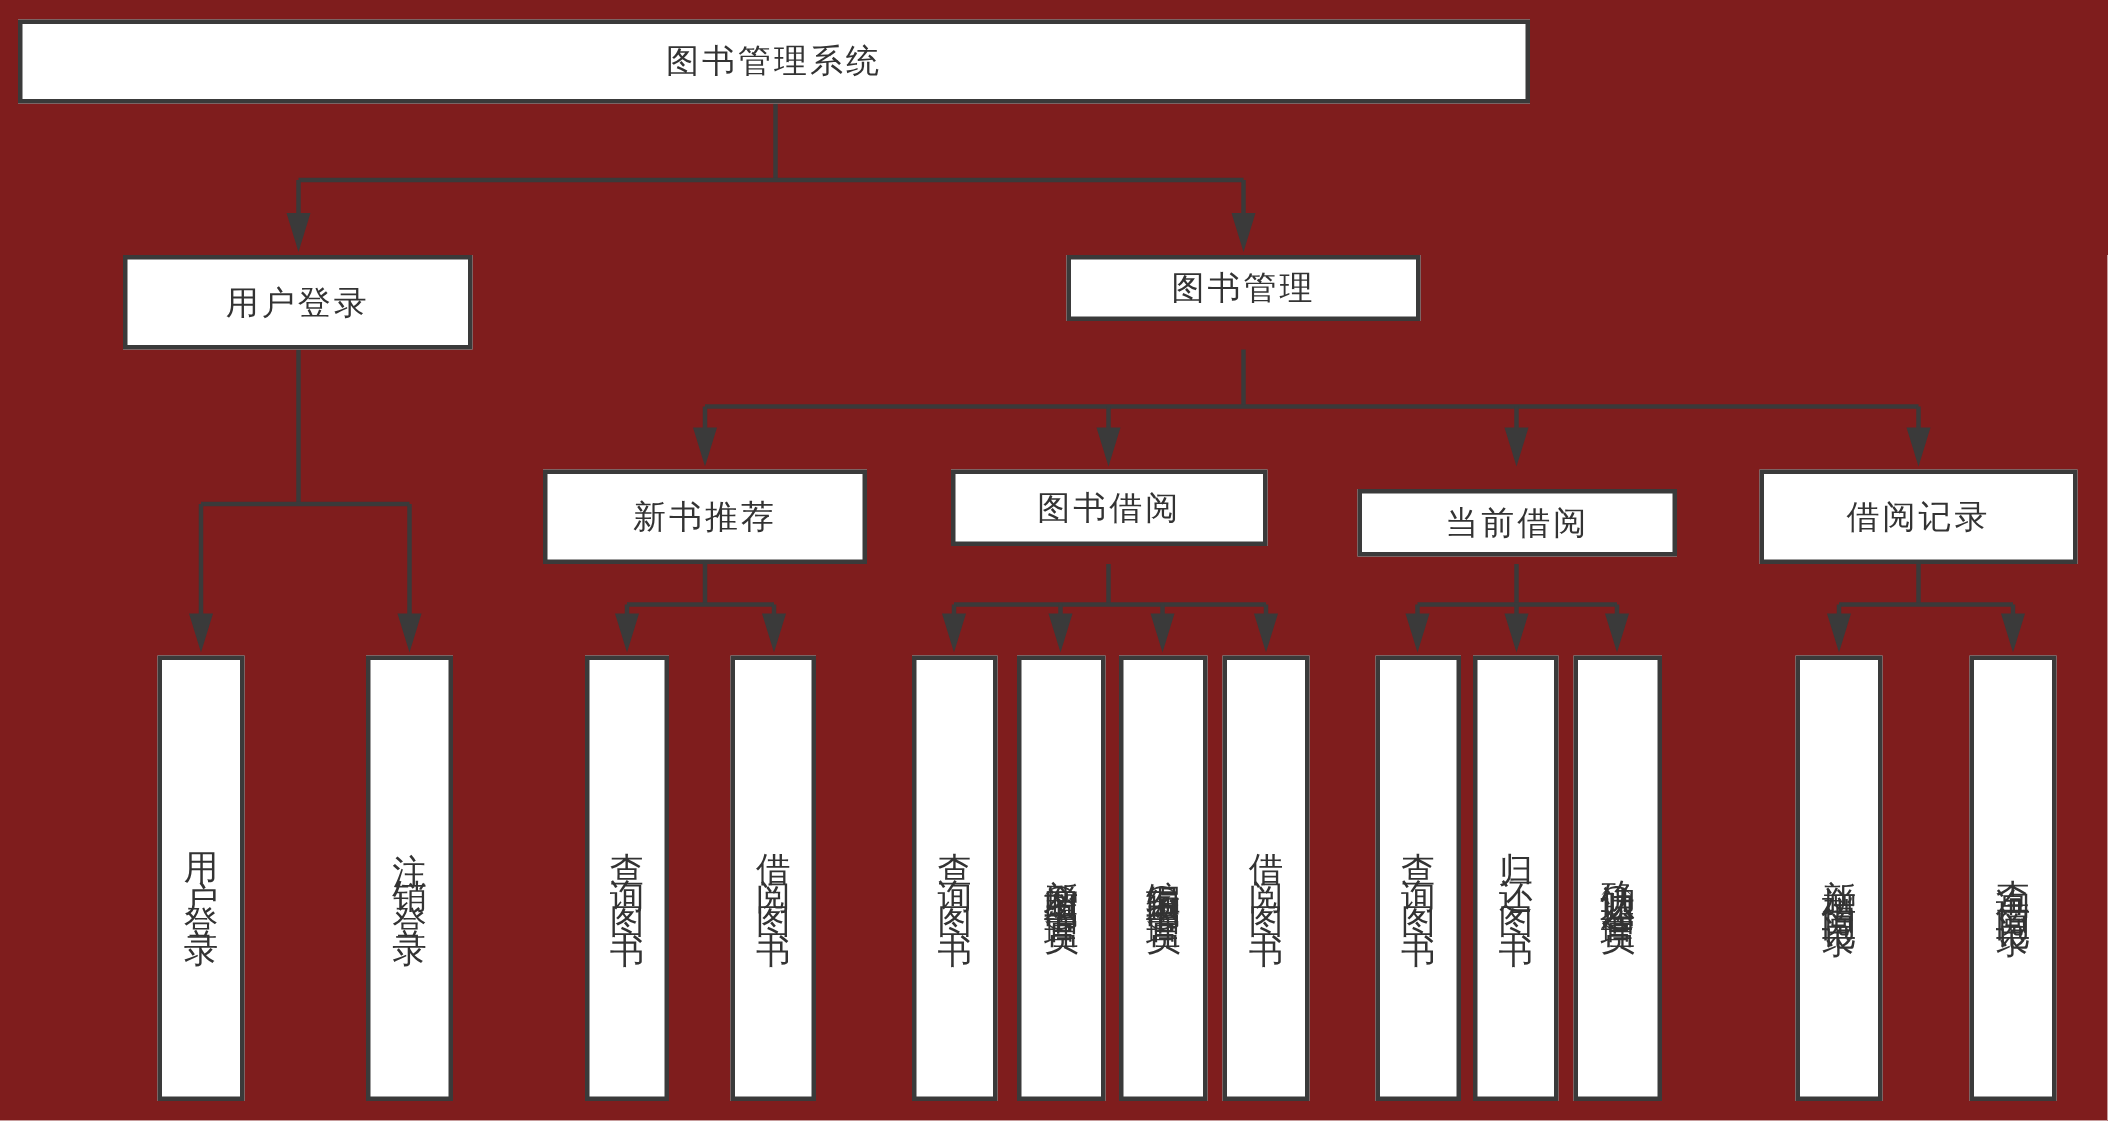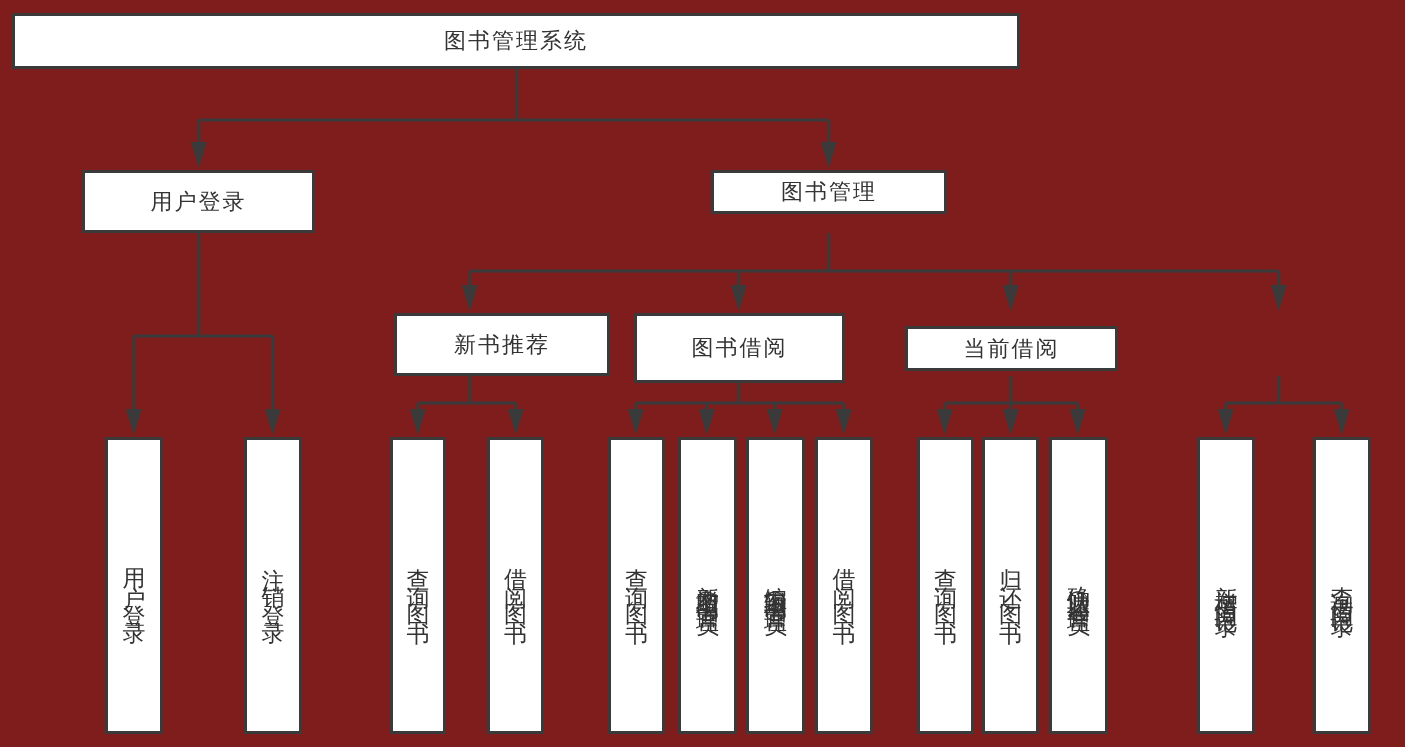--- a/index.html
+++ b/index.html
@@ -142,29 +142,32 @@
     <span class="hlabel">图书管理系统</span>
   </div>
 
   <div class="hbox" style="left:82px; top:170px; width:233px; height:63px;">
     <span class="hlabel">用户登录</span>
   </div>
   <div class="hbox" style="left:711px; top:170px; width:236px; height:44px;">
     <span class="hlabel">图书管理</span>
   </div>
 
-  <div class="hbox" style="left:362px; top:313px; width:216px; height:63px;margin-left:32px;">
+  <div class="hbox" style="left:362px; top:313px; width:216px; height:63px;">
     <span class="hlabel">新书推荐</span>
   </div>
-  <div class="hbox" style="left:634px; top:313px; width:211px; height:70px;">
+  <div class="hbox" style="left:634px; top:313px; width:211px; height:51px;">
     <span class="hlabel">图书借阅</span>
   </div>
   <div class="hbox" style="left:905px; top:326px; width:213px; height:45px;">
     <span class="hlabel">当前借阅</span>
   </div>
+  <div class="hbox" style="left:1173px; top:313px; width:212px; height:63px;">
+    <span class="hlabel">借阅记录</span>
+  </div>
 
   <div class="vbox" style="left:105px; width:58px;">
     <span class="vlabel" style="letter-spacing: 18px;">用户登录</span>
   </div>
   <div class="vbox" style="left:244px; width:58px;">
     <span class="vlabel" style="letter-spacing: 18px;">注销登录</span>
   </div>
 
   <div class="vbox" style="left:390px; width:56px;">
     <span class="vlabel" style="letter-spacing: 18px;">查询图书</span>

